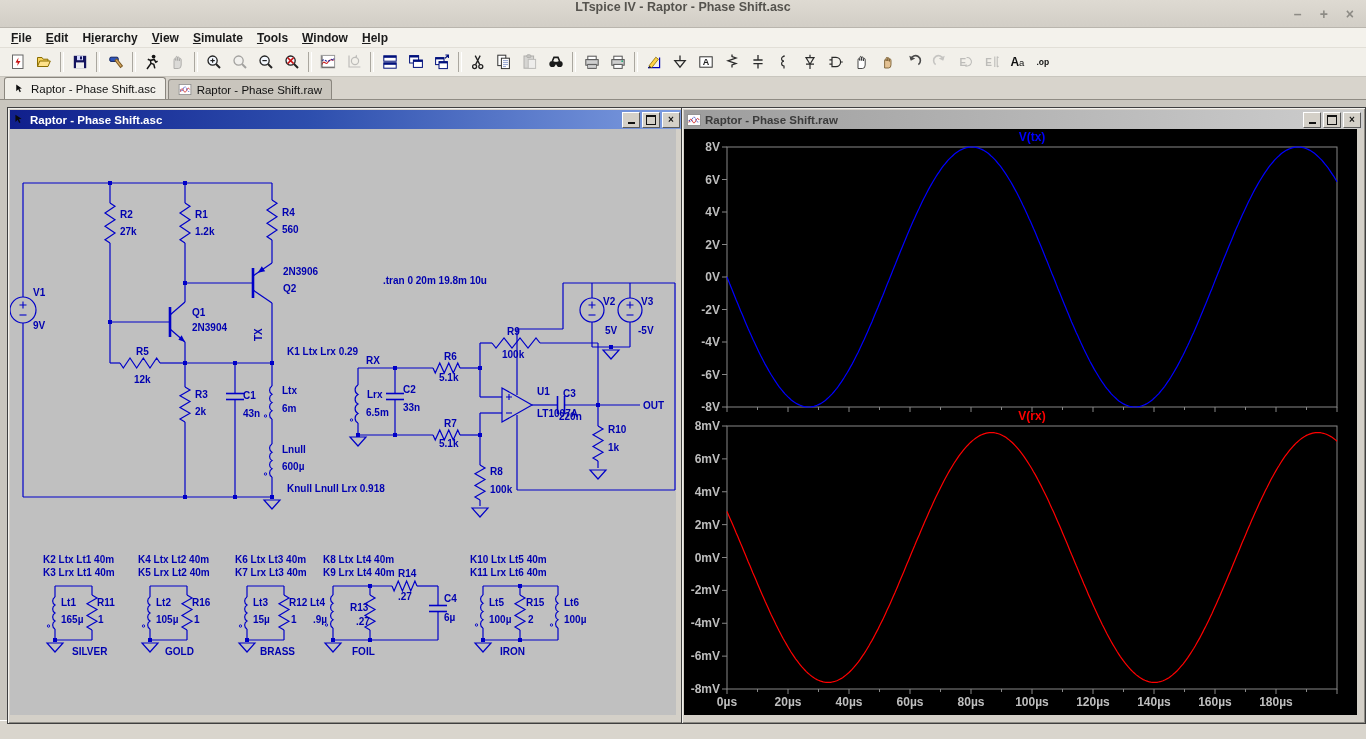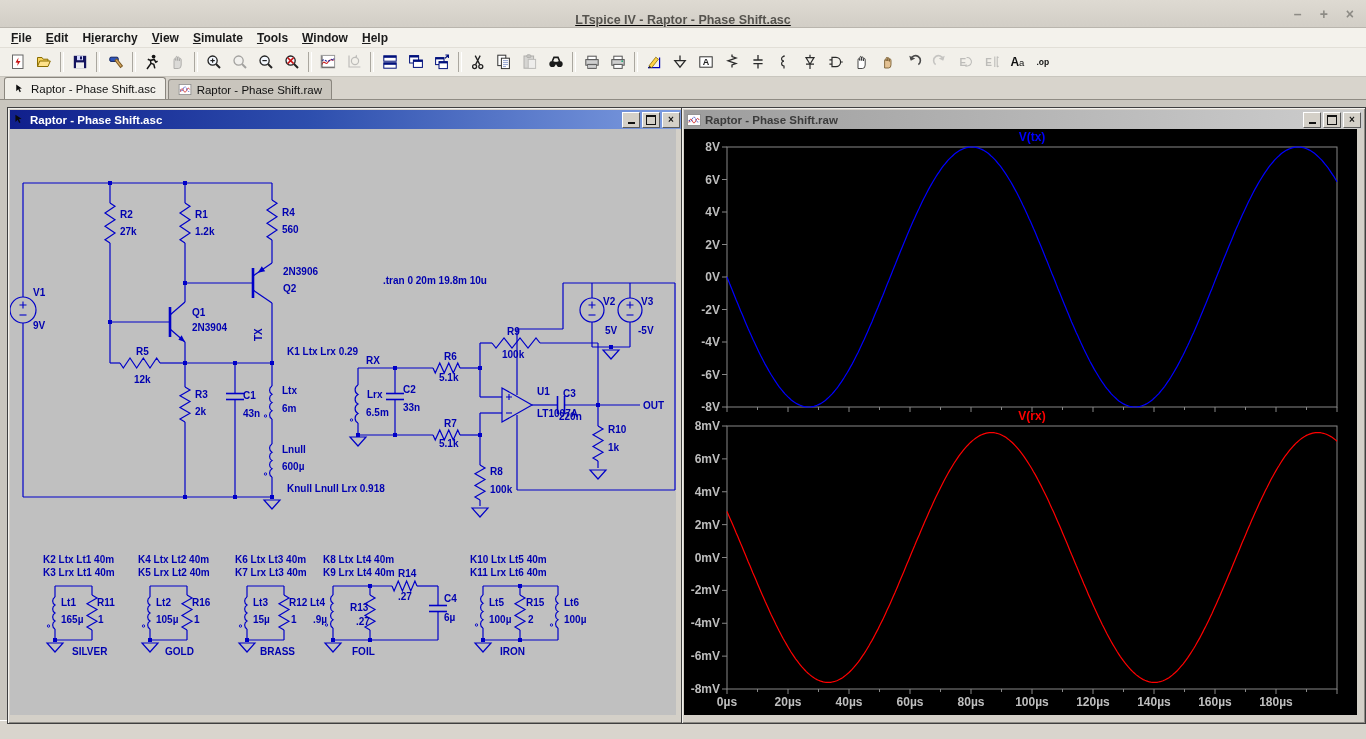--- a/index.html
+++ b/index.html
@@ -1,20 +1,20 @@
 <!DOCTYPE html>
 <html><head>
 <meta charset="utf-8">
 <style>
   html,body{margin:0;padding:0;}
   body{width:1366px;height:739px;overflow:hidden;background:#d5d1c9;
        font-family:"Liberation Sans",sans-serif;-webkit-font-smoothing:antialiased;}
   
   .titlebar{height:27px;background:linear-gradient(#dedad2,#d2cec6);border-bottom:1px solid #b9b5ad;
-            display:flex;align-items:flex-end;justify-content:center;position:relative;text-decoration:underline;}
+            display:flex;align-items:flex-start;justify-content:center;position:relative;}
   .titlebar .t{font-size:12.5px;font-weight:bold;color:#55534e;}
   .sys-controls{position:absolute;right:12px;top:0;height:100%;display:flex;gap:18px;align-items:center;}
   .sys-controls span{color:#8d8b85;font-weight:bold;font-size:14px;line-height:14px;cursor:default;}
   .menubar{height:19px;background:#f4f2ec;display:flex;align-items:center;padding-left:4px;
            font-size:12px;color:#1a1a1a;border-bottom:1px solid #e2dfd7;font-weight:bold;}
   .menu-item{padding:1px 7px;cursor:default;}
   .menu-item u{text-decoration:underline;}
   .toolbar{height:28px;background:#f2f0ea;border-bottom:1px solid #c9c6be;display:flex;align-items:center;padding-left:5px;}
   .tb-btn{width:24px;height:23px;display:flex;align-items:center;justify-content:center;border:1px solid transparent;}
   .tb-btn.disabled{filter:grayscale(1);opacity:.5;}

